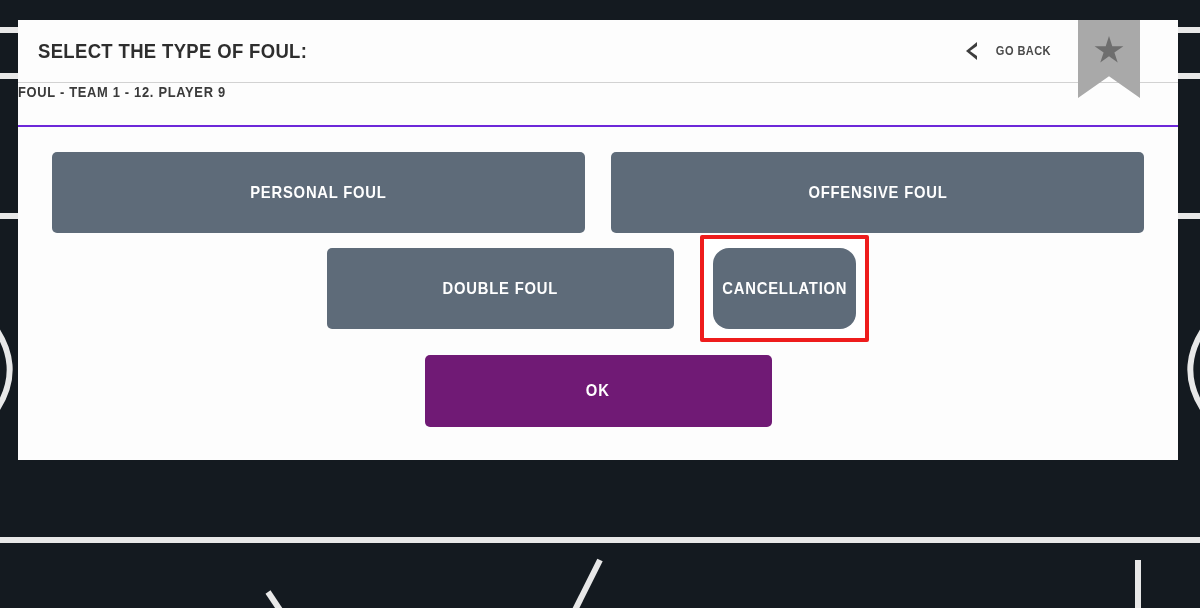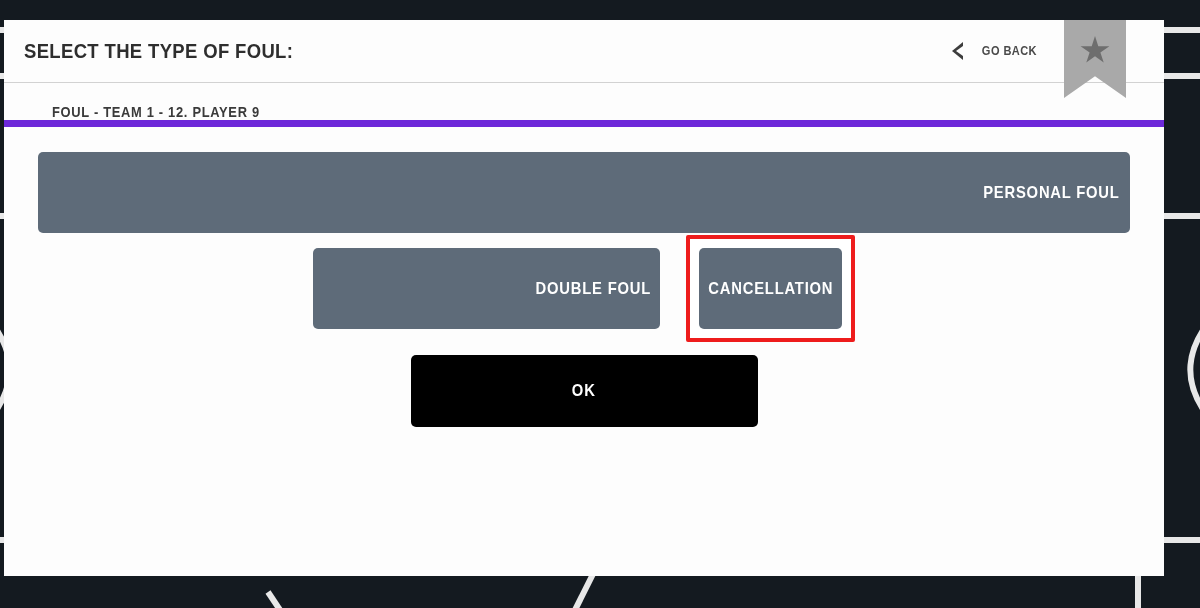--- a/index.html
+++ b/index.html
@@ -19,24 +19,24 @@
     overflow: hidden;
   }
 
   
   .court { position: absolute; inset: 0; }
   .court svg { display: block; width: 1200px; height: 608px; }
 
   
   .modal {
     position: absolute;
-    left: 4px;
+    left: 18px;
     top: 20px;
     width: 1160px;
-    height: 556px;
+    height: 440px;
     background: #fdfdfd;
     z-index: 5;
   }
 
   
   .modal-header {
     position: relative;
     height: 63px;
     border-bottom: 1px solid #d2d2d2;
     display: flex;
@@ -133,24 +133,23 @@
   }
   .star {
     width: 30px; height: 29px;
     background: #6e6e6e;
     clip-path: polygon(50% 0%, 61% 35%, 98% 35%, 68% 57%, 79% 91%, 50% 70%, 21% 91%, 32% 57%, 2% 35%, 39% 35%);
   }
 
   
   .subheader {
     height: 44px;
-    border-bottom: 7px solid #6d28d9;
-    display: flex;
-    align-items: flex-end;
-    padding-left: 48px;
+    border-bottom: 2px solid #6d28d9;
+    display: flex;
+    align-items: flex-start;
   }
   .breadcrumb {
     font-family: "Liberation Sans Narrow", "Liberation Sans", sans-serif;
     font-size: 15px;
     font-weight: 700;
     letter-spacing: 0.8px;
     color: #3a3a3a;
     transform: scaleX(0.86);
     transform-origin: left center;
     white-space: nowrap;
@@ -168,21 +167,21 @@
     margin-bottom: 15px;
   }
 
   .opt-btn {
     flex: 1;
     height: 81px;
     background: #5e6b79;
     border-radius: 5px;
     display: flex;
     align-items: center;
-    justify-content: flex-end;
+    justify-content: center;
     cursor: pointer;
     border: none;
   }
 
   .opt-label {
     font-family: "Liberation Sans Narrow", "Liberation Sans", sans-serif;
     font-size: 17px;
     font-weight: 700;
     letter-spacing: 0.9px;
     color: #ffffff;
@@ -200,32 +199,32 @@
   }
   .grid-row-3 .opt-btn { flex: 0 0 347px; }
 
   .highlight-wrap {
     border: 4px solid #ee1c1c;
     padding: 9px;
     background: #ffffff;
     border-radius: 2px;
     margin: -13px 0;
   }
-  .highlight-wrap .opt-btn { flex: 0 0 347px; }
+  .highlight-wrap .opt-btn { flex: 0 0 347px; border-radius: 16px; }
 
   
   .ok-row {
     display: flex;
     justify-content: center;
     margin-top: 26px;
   }
   .ok-btn {
     width: 347px;
     height: 72px;
-    background: #000000;
+    background: #701a75;
     border-radius: 5px;
     display: flex;
     align-items: center;
     justify-content: center;
     cursor: pointer;
     border: none;
   }
   .ok-label {
     font-family: "Liberation Sans Narrow", "Liberation Sans", sans-serif;
     font-size: 17px;
@@ -280,20 +279,23 @@
     <div class="subheader">
       <div class="breadcrumb">FOUL  -  TEAM 1 -   12. PLAYER 9</div>
     </div>
 
     <div class="modal-body">
 
       <div class="grid-row">
         <button class="opt-btn">
           <span class="opt-label">PERSONAL FOUL</span>
         </button>
+        <button class="opt-btn">
+          <span class="opt-label">OFFENSIVE FOUL</span>
+        </button>
       </div>
 
 
       <div class="grid-row-3">
         <button class="opt-btn">
           <span class="opt-label">DOUBLE FOUL</span>
         </button>
         <div class="highlight-wrap">
           <button class="opt-btn">
             <span class="opt-label">CANCELLATION</span>

